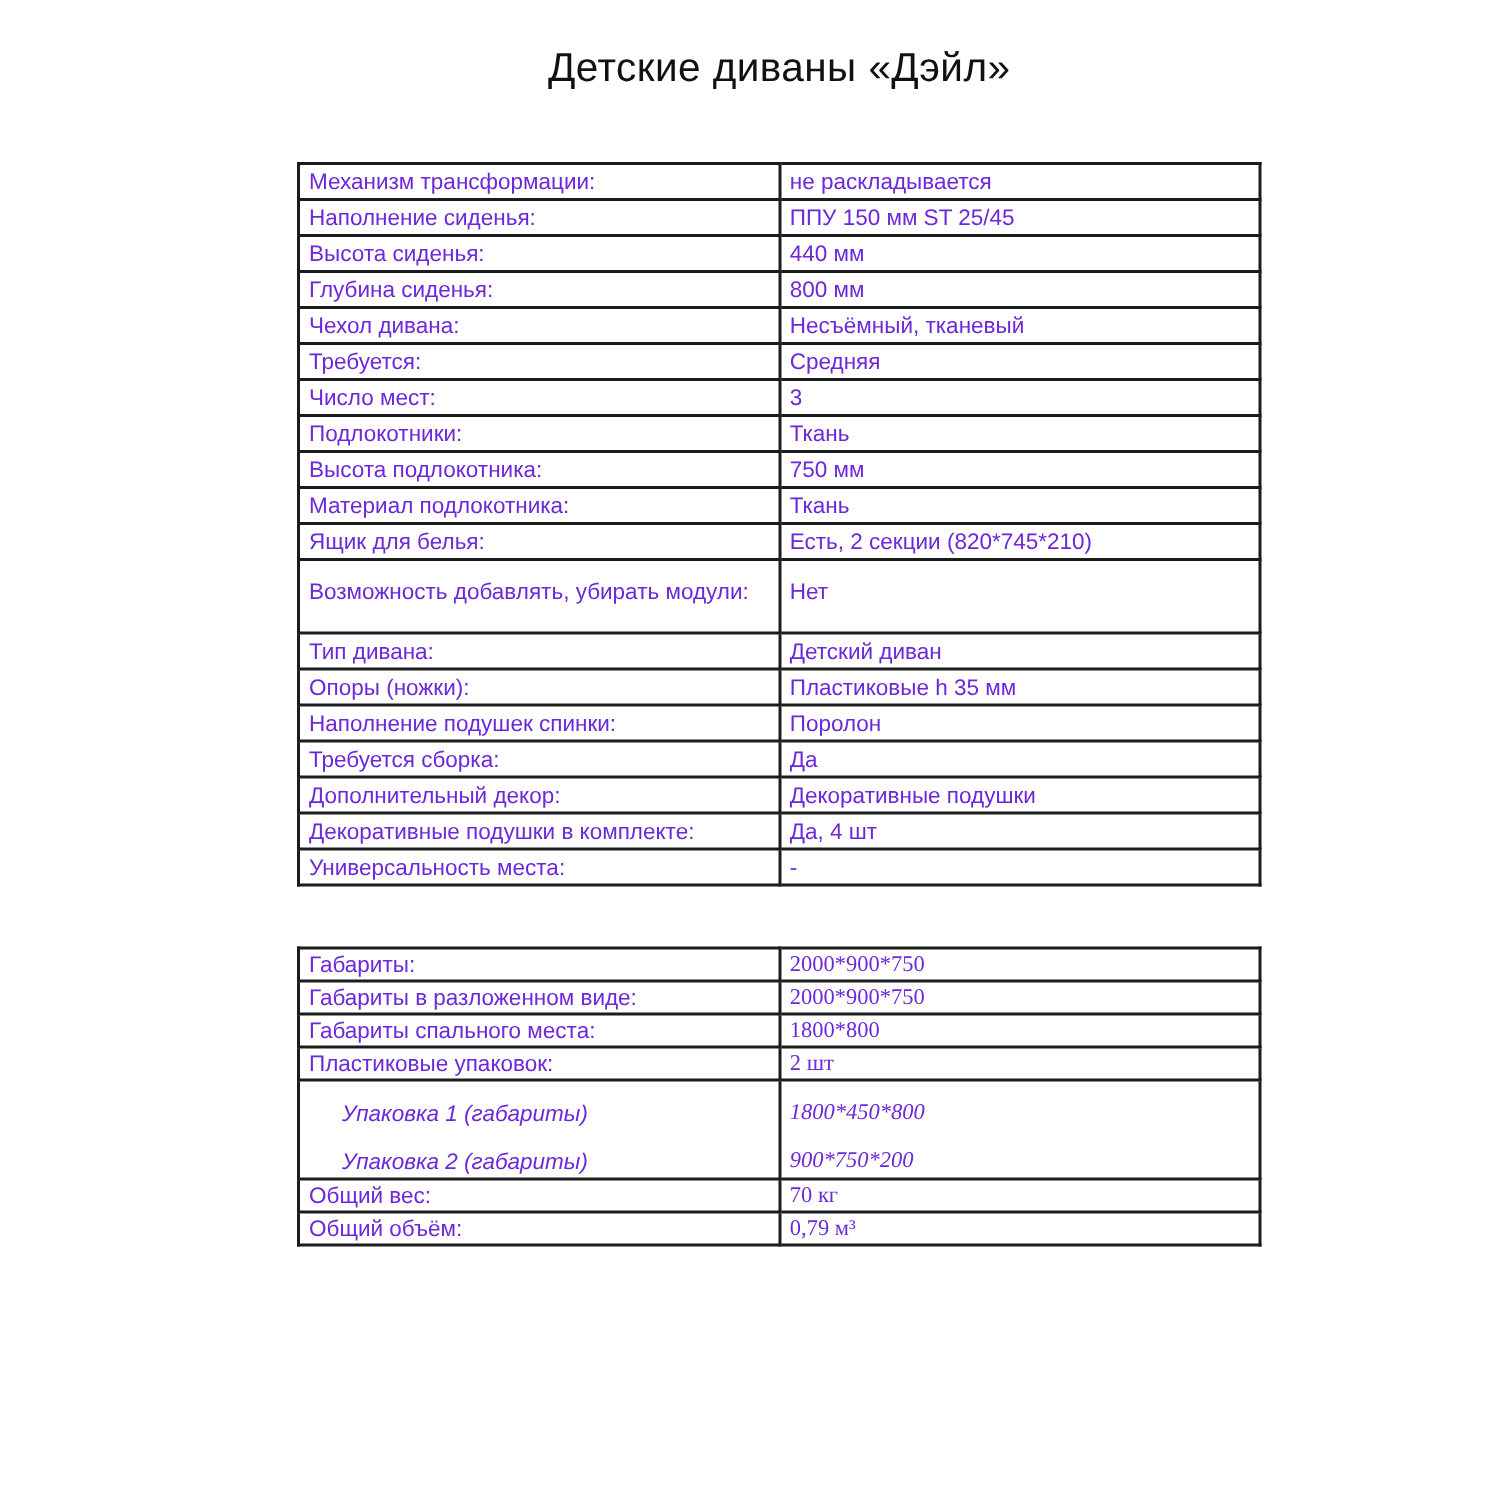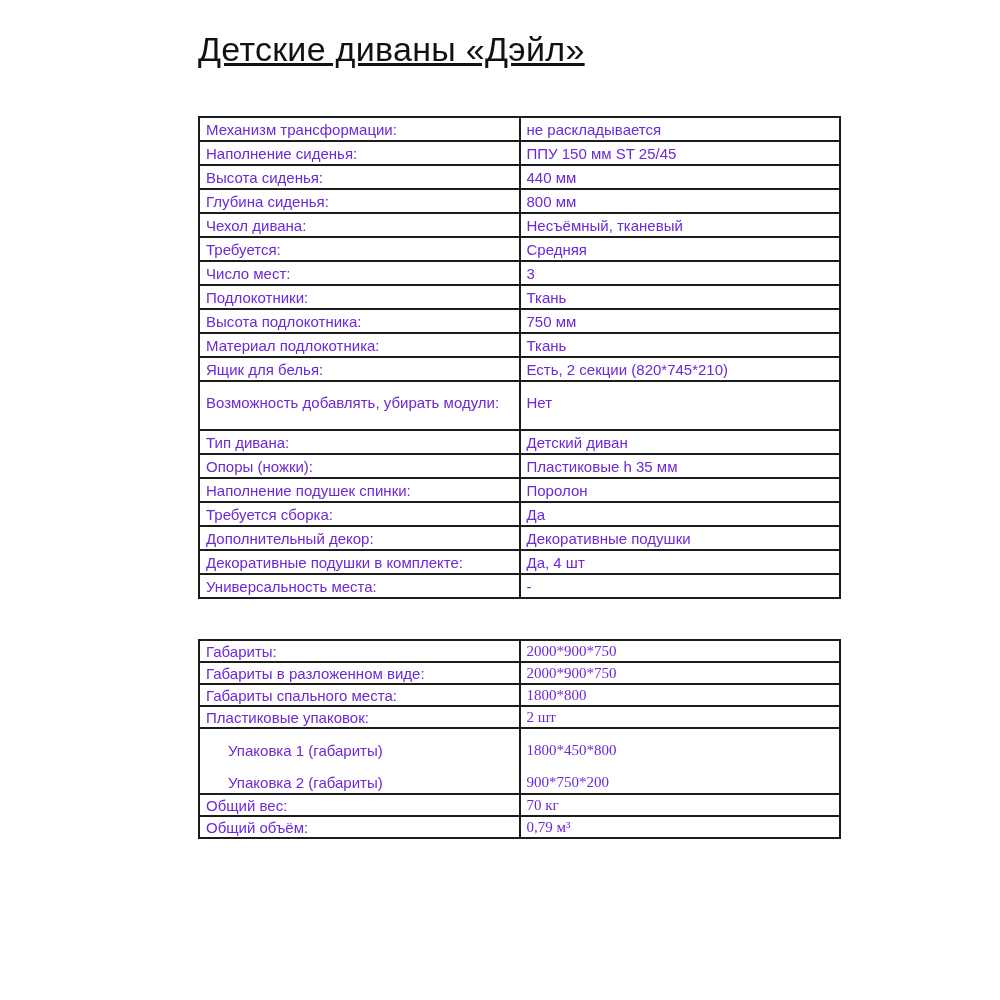--- a/index.html
+++ b/index.html
@@ -19,27 +19,26 @@
     background: #ffffff;
   }
   .content {
     position: absolute;
     left: 198px;
     top: 0;
     width: 643px;
   }
   h1.doc-title {
     margin: 30px 0 0 0;
-    text-align: left;
-    font-size: 34px;
+    text-align: center;
+    font-size: 27px;
     font-weight: 400;
     letter-spacing: 0.3px;
     white-space: nowrap;
     color: #111111;
-    text-decoration: underline;
   }
   table.spec {
     border-collapse: collapse;
     width: 100%;
     table-layout: fixed;
   }
   table.t1 { margin-top: 47px; }
   table.t2 { margin-top: 40px; }
   td {
     border: 2px solid #1c1c1c;
@@ -51,21 +50,21 @@
   }
   .t1 tr { height: 24px; }
   .t1 tr.tall { height: 49px; }
   .t2 tr { height: 22px; }
   .t2 tr.tall { height: 53px; }
   tr.vtop td { vertical-align: top; padding-top: 12px; }
   .t2 td.value {
     font-family: "Liberation Serif", "DejaVu Serif", serif;
     font-size: 15px;
   }
-  td .line { line-height: 19px; }
+  td .line { line-height: 19px; font-style: italic; }
   td .line + .line { margin-top: 13px; }
   td .indent { padding-left: 22px; }
 </style>
 </head>
 <body>
 
 <div class="page">
   <div class="content">
 
     <h1 class="doc-title">Детские диваны «Дэйл»</h1>

